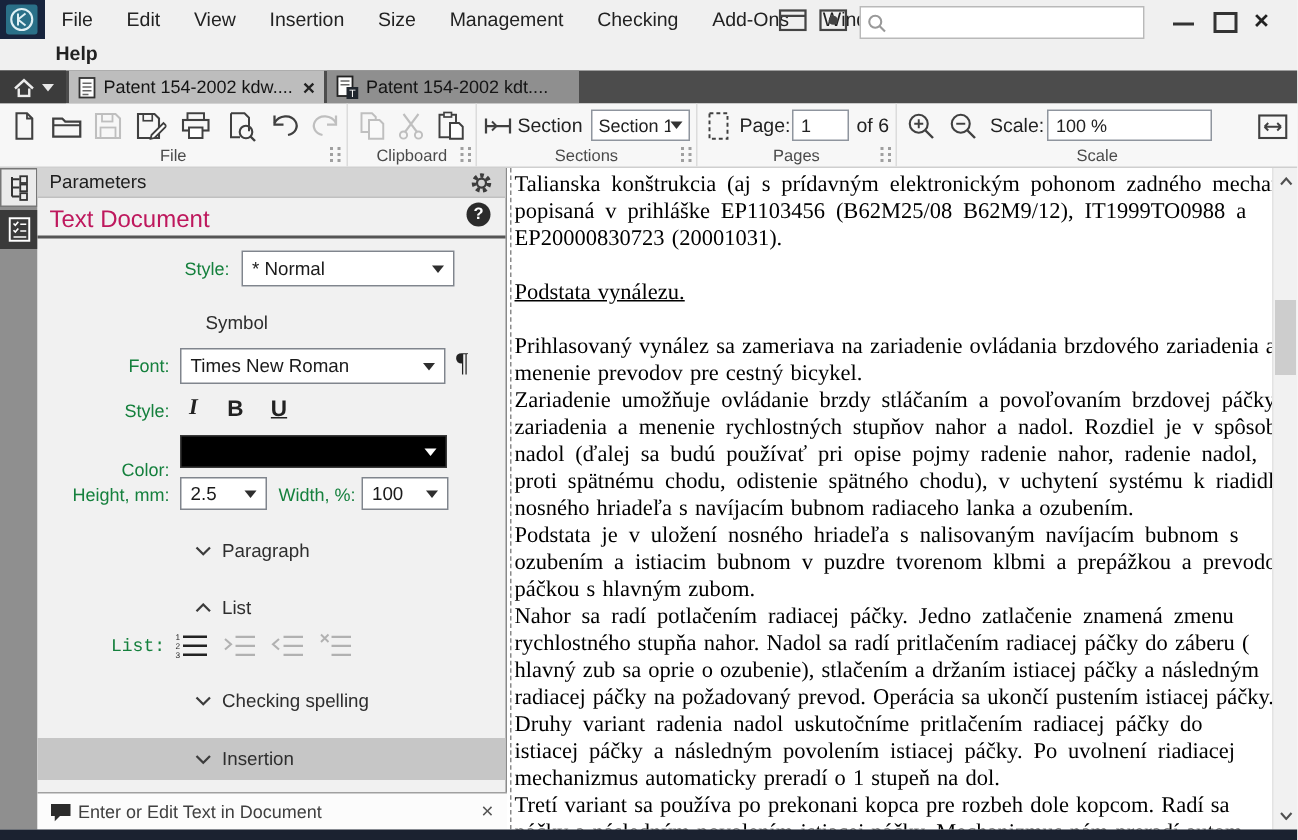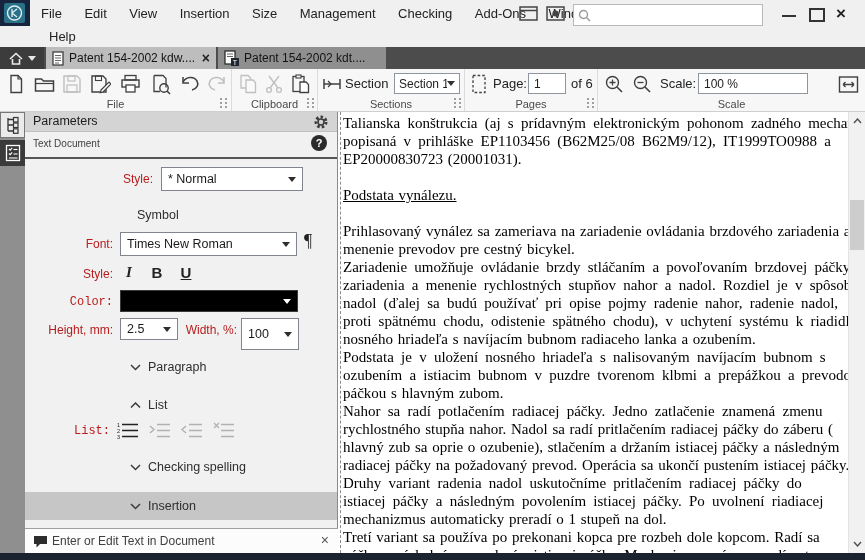--- a/index.html
+++ b/index.html
@@ -5,21 +5,21 @@
   html,body{margin:0;padding:0;}
   body{font-family:"Liberation Sans",sans-serif;}
   .app{position:relative;width:865px;height:560px;background:#efefef;overflow:hidden;}
   .abs{position:absolute;}
 
   
   .titlebar{left:0;top:0;width:865px;height:47px;background:#f0f0f0;}
   .logo-block{left:0;top:0;width:30px;height:26px;background:#17243d;}
   .logo-inner{left:4px;top:3px;width:21px;height:20px;background:#2a7088;border-radius:2px;}
   .menus{left:32px;top:0;height:26px;line-height:26px;white-space:nowrap;}
-  .menus2{left:40px;top:26px;height:21px;line-height:20px;}
+  .menus2{left:28px;top:26px;height:21px;line-height:20px;font-weight:bold;}
   .menu-item{display:inline-block;padding:0 9px;font-size:13px;color:#222;}
   .qat1{left:519px;top:6px;} .qat2{left:546px;top:6px;}
   .searchbox{left:573px;top:4px;width:188px;height:20px;background:#fff;border:1px solid #b9b9b9;display:flex;align-items:center;}
   .searchbox input{border:0;outline:0;flex:1;font-size:12px;color:#555;background:transparent;font-family:"Liberation Sans",sans-serif;}
   .searchbox input::placeholder{color:#9b9b9b;}
   .win-min{left:782px;top:15px;width:14px;height:2px;background:#333;}
   .win-max{left:809px;top:8px;width:12px;height:10px;border:2px solid #333;}
   .win-close{left:836px;top:3px;font-size:17px;font-weight:bold;color:#222;line-height:22px;}
 
   
@@ -47,24 +47,24 @@
   
   .iconstrip{left:0;top:112px;width:25px;height:441px;background:#8f8f8f;}
   .strip-btn{position:absolute;left:0;width:25px;height:26px;display:flex;align-items:center;justify-content:center;box-sizing:border-box;}
   .strip-btn.b1{top:0;background:#ebebeb;border:1px solid #777;}
   .strip-btn.b2{top:28px;background:#3a3a3a;}
 
   
   .panel{left:25px;top:112px;width:313px;height:416px;background:#f1f1f1;border-right:1px solid #8a8a8a;box-sizing:border-box;}
   .panel-header{left:0;top:0;width:312px;height:20px;background:#d4d4d4;border-bottom:1px solid #c0c0c0;box-sizing:border-box;}
   .panel-title{position:absolute;left:8px;top:2px;font-size:12.5px;color:#1c1c1c;}
-  .panel-sub{position:absolute;left:8px;top:26px;font-size:10px;color:#404040;}
+  .panel-sub{position:absolute;left:8px;top:26px;font-size:16px;color:#be185d;}
   .help-circle{position:absolute;right:10px;top:23px;width:16px;height:16px;border-radius:50%;background:#2b2b2b;color:#fff;font-size:11px;font-weight:bold;text-align:center;line-height:16px;}
   .panel-div{left:0;top:45px;width:312px;height:2px;background:#555;}
-  .f-label{position:absolute;text-align:right;font-size:12px;color:#b91c1c;white-space:nowrap;}
+  .f-label{position:absolute;text-align:right;font-size:12px;color:#15803d;white-space:nowrap;}
   .f-combo{position:absolute;height:24px;background:#fff;border:1px solid #80858d;box-sizing:border-box;display:flex;align-items:center;font-size:12.5px;color:#1a1a1a;padding:0 6px;}
   .f-combo .caret{margin-left:auto;width:0;height:0;border-left:4.5px solid transparent;border-right:4.5px solid transparent;border-top:5.5px solid #2e2e2e;}
   .sec-head{position:absolute;font-size:12.5px;color:#2e2e2e;display:flex;align-items:center;gap:7px;}
   .swatch{position:absolute;background:#000;border:1px solid #3a3a3a;box-sizing:border-box;display:flex;align-items:center;}
   .swatch .caret{margin-left:auto;margin-right:6px;width:0;height:0;border-left:4.5px solid transparent;border-right:4.5px solid transparent;border-top:5.5px solid #fff;}
   .ibu{position:absolute;font-size:15px;color:#222;width:22px;text-align:center;}
   .insertion-bar{left:0;top:380px;width:312px;height:28px;background:#c6c6c6;}
   .list-btn{position:absolute;width:26px;height:20px;display:flex;align-items:center;justify-content:center;}
   .list-btn.disabled{opacity:.3;}
   .pilcrow{position:absolute;font-family:"Liberation Serif",serif;font-size:18px;color:#222;}
@@ -367,32 +367,32 @@
       <span>Times New Roman</span>
       <span class="caret"></span>
     </div>
     <span class="pilcrow" style="left:279px;top:119px;">¶</span>
 
     <div class="f-label" style="left:0;width:88px;top:155px;">Style:</div>
     <span class="ibu" style="left:93px;top:152px;font-style:italic;font-family:'Liberation Serif',serif;font-weight:bold;">I</span>
     <span class="ibu" style="left:121px;top:152px;font-weight:bold;">B</span>
     <span class="ibu" style="left:150px;top:152px;text-decoration:underline;font-weight:bold;">U</span>
 
-    <div class="f-label" style="left:0;width:88px;top:183px;font-family:Liberation Mono, monospace;">Color:</div>
+    <div class="f-label" style="left:0;width:88px;top:194px;">Color:</div>
     <div class="swatch" style="left:95px;top:178px;width:178px;height:22px;">
       <span class="caret"></span>
     </div>
 
     <div class="f-label" style="left:0;width:88px;top:211px;">Height, mm:</div>
     <div class="f-combo" style="left:95px;top:206px;width:58px;height:22px;">
       <span>2.5</span>
       <span class="caret"></span>
     </div>
     <div class="f-label" style="left:150px;width:62px;top:211px;text-align:right;">Width, %:</div>
-    <div class="f-combo" style="left:216px;top:206px;width:58px;height:32px;">
+    <div class="f-combo" style="left:216px;top:206px;width:58px;height:22px;">
       <span>100</span>
       <span class="caret"></span>
     </div>
 
     <div class="sec-head" style="left:105px;top:248px;">
       <svg width="11" height="7" viewBox="0 0 11 7">
           <path d="M1 1 L5.5 5.5 L10 1" fill="none" stroke="#3c3c3c" stroke-width="1.5"></path>
         </svg>
       <span>Paragraph</span>
     </div>

